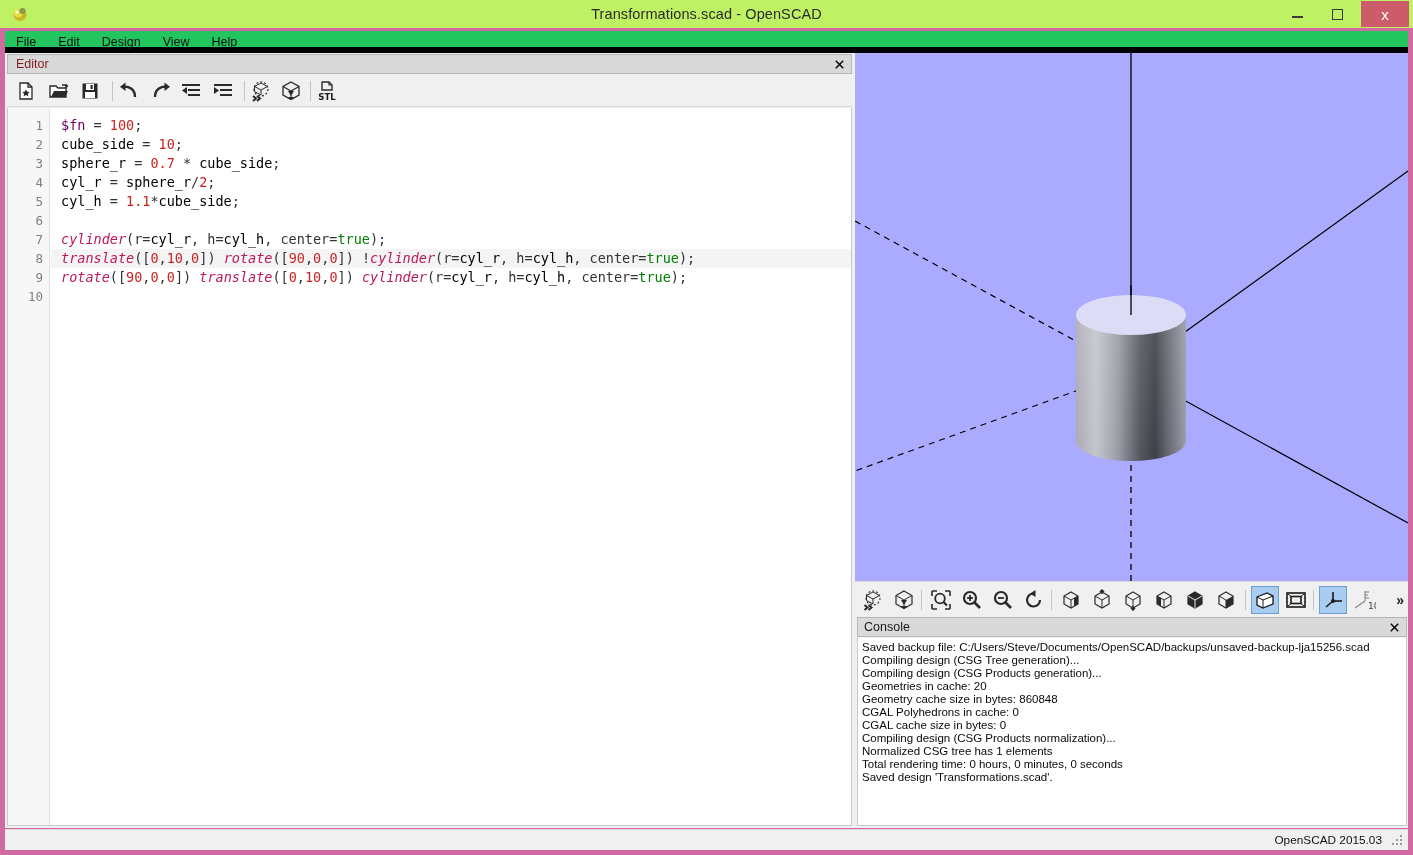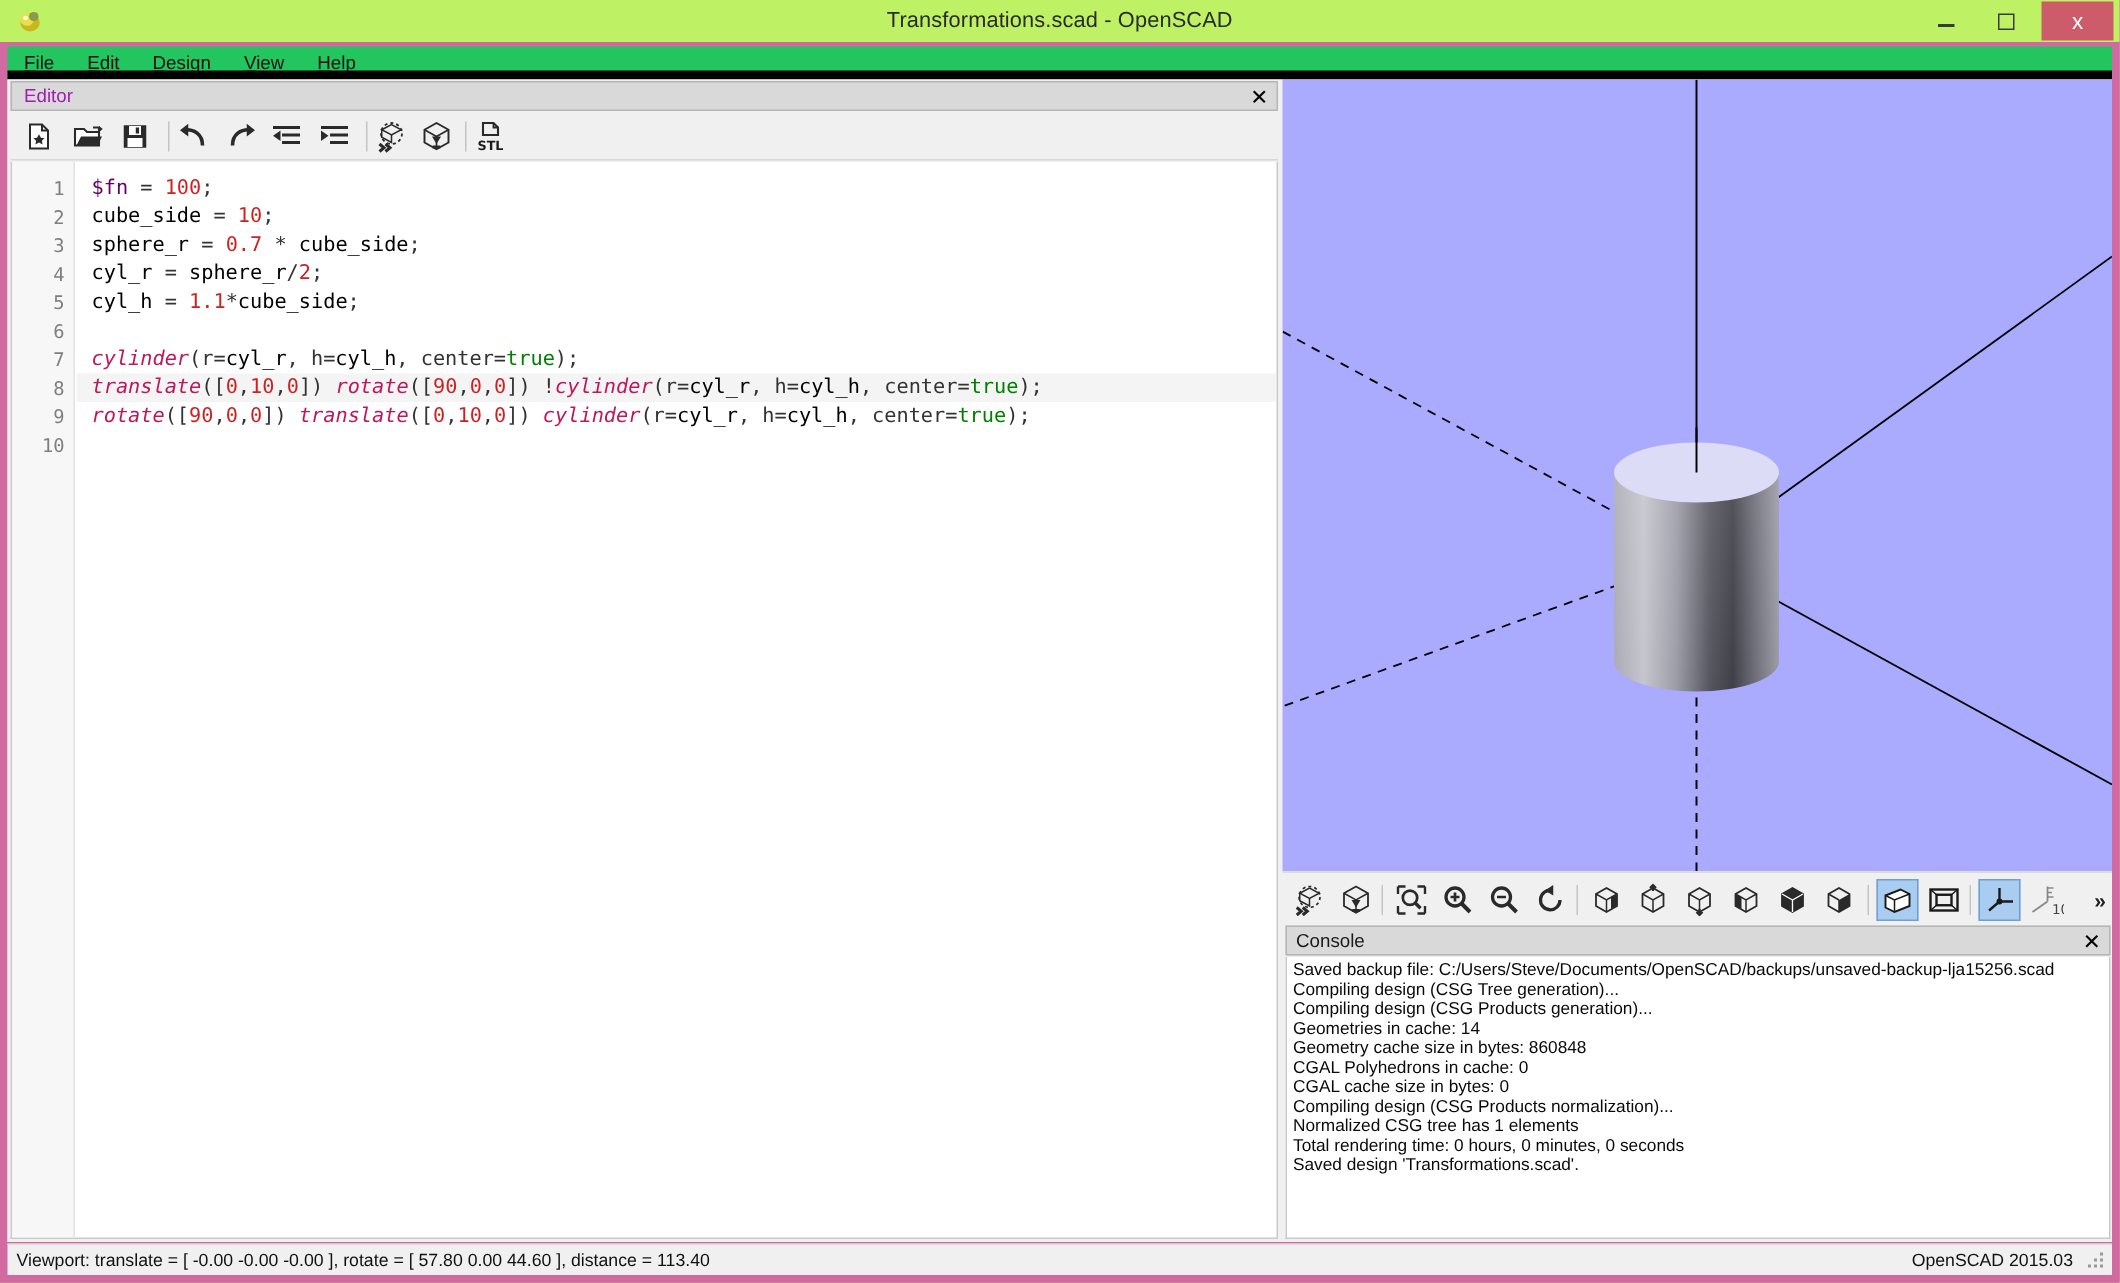--- a/index.html
+++ b/index.html
@@ -66,21 +66,21 @@
     position: absolute; left: 0px; top: 0px; width: 850px; height: 775px;
     background: #f0f0f0;
   }
   #editor-titlebar {
     position: absolute; left: 2px; top: 1px; width: 845px; height: 20px;
     background: #d9d9d9;
     border: 1px solid #b6b6b6;
   }
   #editor-title-label {
     position: absolute; left: 8px; top: 0; line-height: 19px;
-    font-size: 12.5px; color: #a21caf;
+    font-size: 12.5px; color: #7f1d1d;
   }
   #editor-close {
     position: absolute; right: 1px; top: 1px; width: 22px; height: 17px;
     display: flex; align-items: center; justify-content: center;
     font-size: 13px; color: #000; cursor: pointer;
   }
 
   #editor-toolbar {
     position: absolute; left: 2px; top: 22px; width: 845px; height: 32px;
     background: #f0f0f0;
@@ -552,35 +552,34 @@
             <svg width="9" height="9" viewBox="0 0 9 9">
               <line x1="0.8" y1="0.8" x2="8.2" y2="8.2" stroke="#000" stroke-width="1.4"></line>
               <line x1="8.2" y1="0.8" x2="0.8" y2="8.2" stroke="#000" stroke-width="1.4"></line>
             </svg>
           </div>
         </div>
         <div id="console-body">
             <div class="conline">Saved backup file: C:/Users/Steve/Documents/OpenSCAD/backups/unsaved-backup-lja15256.scad</div>
             <div class="conline">Compiling design (CSG Tree generation)...</div>
             <div class="conline">Compiling design (CSG Products generation)...</div>
-            <div class="conline">Geometries in cache: 14</div>
+            <div class="conline">Geometries in cache: 20</div>
             <div class="conline">Geometry cache size in bytes: 860848</div>
             <div class="conline">CGAL Polyhedrons in cache: 0</div>
             <div class="conline">CGAL cache size in bytes: 0</div>
             <div class="conline">Compiling design (CSG Products normalization)...</div>
             <div class="conline">Normalized CSG tree has 1 elements</div>
             <div class="conline">Total rendering time: 0 hours, 0 minutes, 0 seconds</div>
             <div class="conline">Saved design 'Transformations.scad'.</div>
           </div>
       </div>
     </div>
   </div>
 
   <div id="statusbar">
-    <div id="status-left">Viewport: translate = [ -0.00 -0.00 -0.00 ], rotate = [ 57.80 0.00 44.60 ], distance = 113.40</div>
     <div id="status-right">OpenSCAD 2015.03</div>
     <div id="status-grip">
       <div class="grip-dot" style="left:8px; top:0px"></div>
       <div class="grip-dot" style="left:4px; top:4px"></div>
       <div class="grip-dot" style="left:8px; top:4px"></div>
       <div class="grip-dot" style="left:0px; top:8px"></div>
       <div class="grip-dot" style="left:4px; top:8px"></div>
       <div class="grip-dot" style="left:8px; top:8px"></div>
     </div>
   </div>

